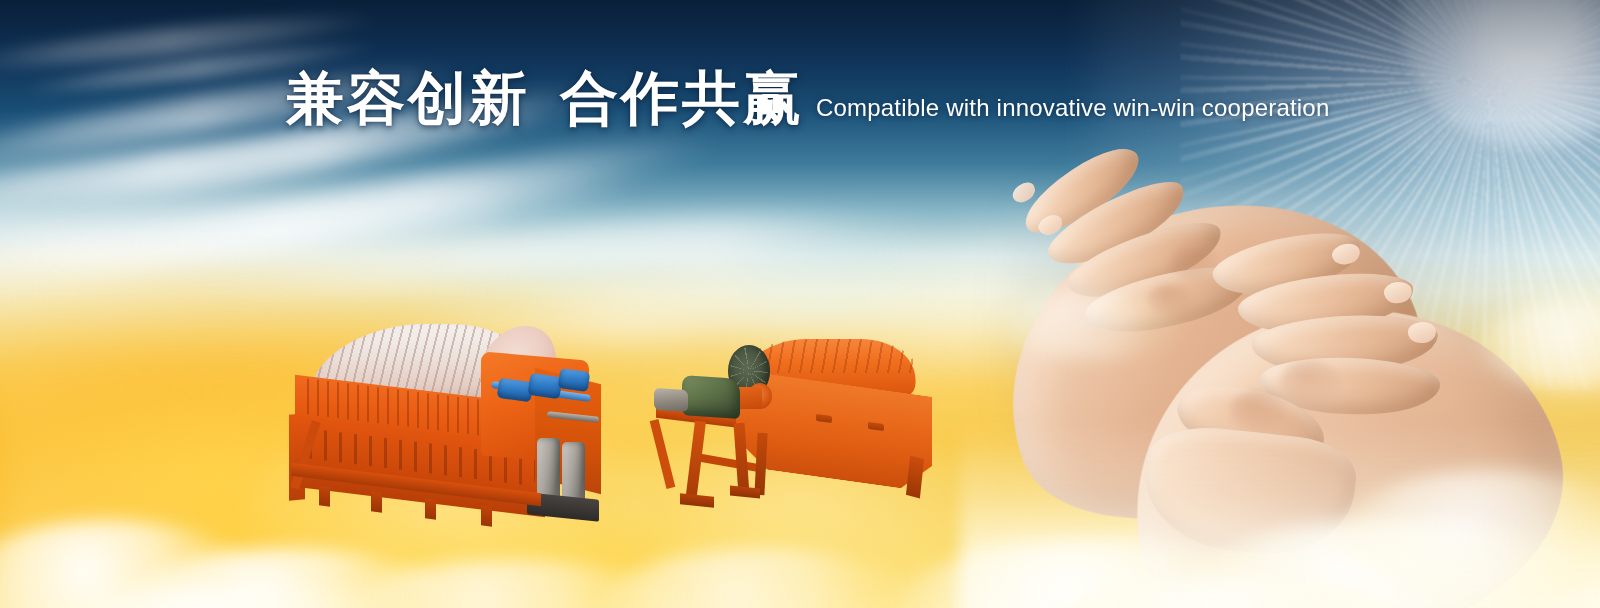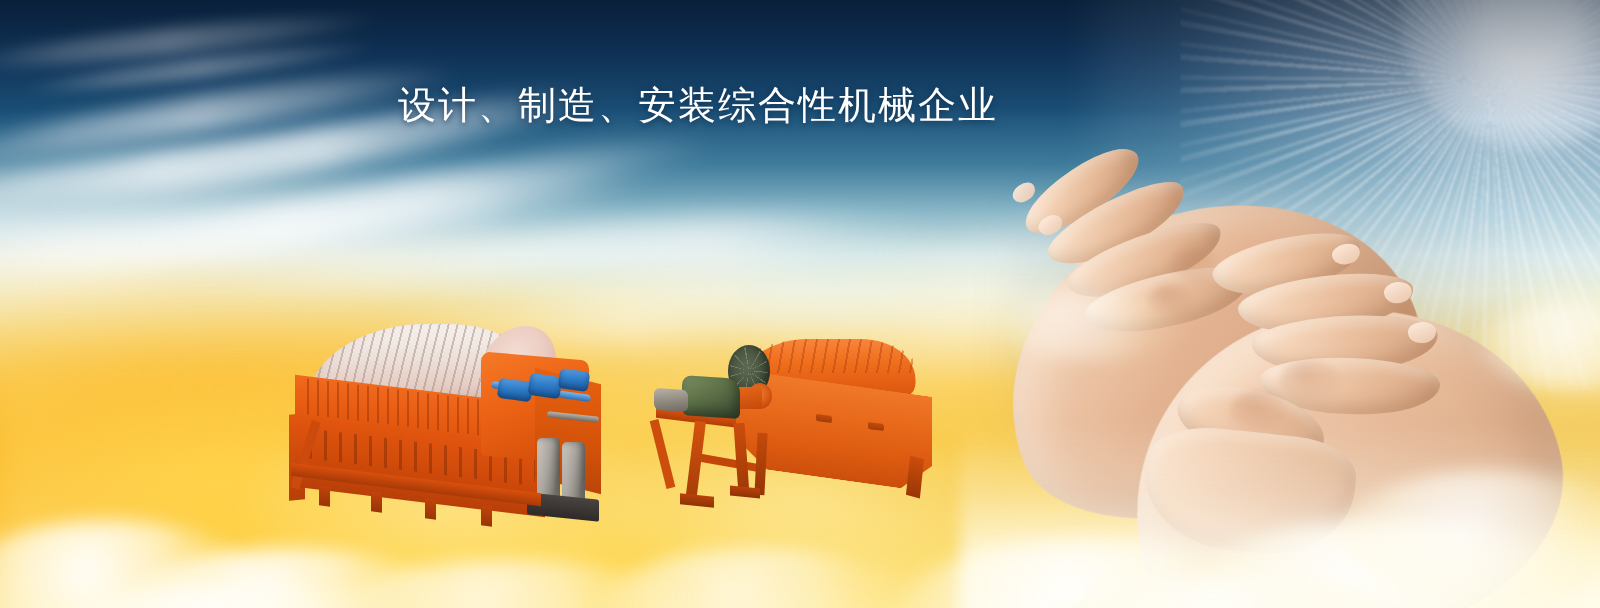--- a/index.html
+++ b/index.html
@@ -740,16 +740,20 @@
   <div class="puff pf-4"></div>
   <div class="puff pf-5"></div>
   <div class="puff pf-6"></div>
   <div class="puff pf-7"></div>
   <div class="puff pf-8"></div>
   <div class="puff pf-9"></div>
 
   <div class="top-darken"></div>
 
   <div class="text-block">
-    <div class="subline-cn">设计、制造、安装综合性机械企业</div>
+    <div class="headline-row">
+      <span class="headline-cn">兼容创新</span>
+      <span class="headline-cn" style="margin-left:30px;">合作共赢</span>
+      <span class="headline-en">Compatible with innovative win-win cooperation</span>
+    </div>
   </div>
 
 </div>
 
 </body></html>

